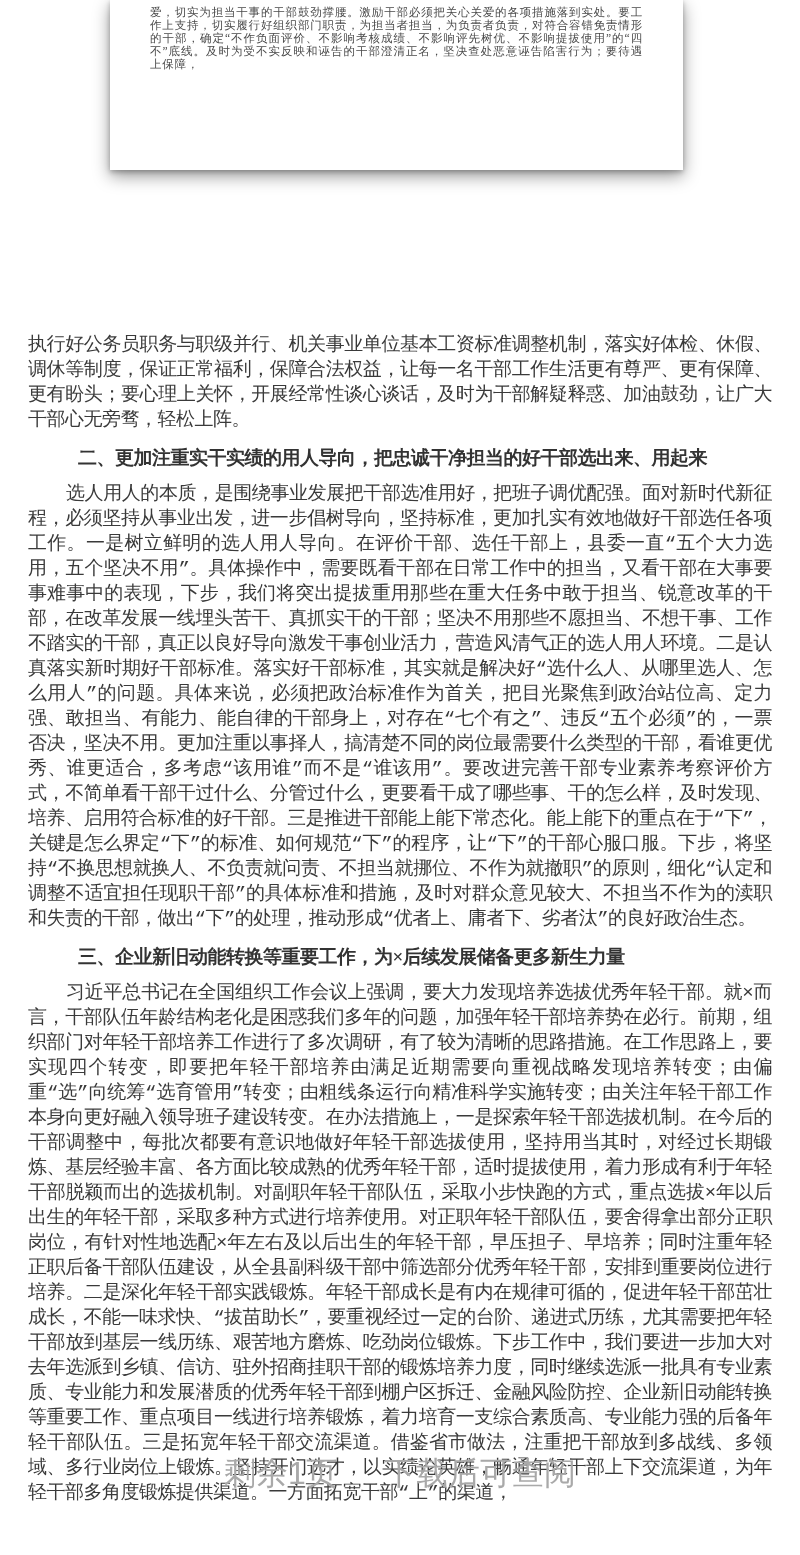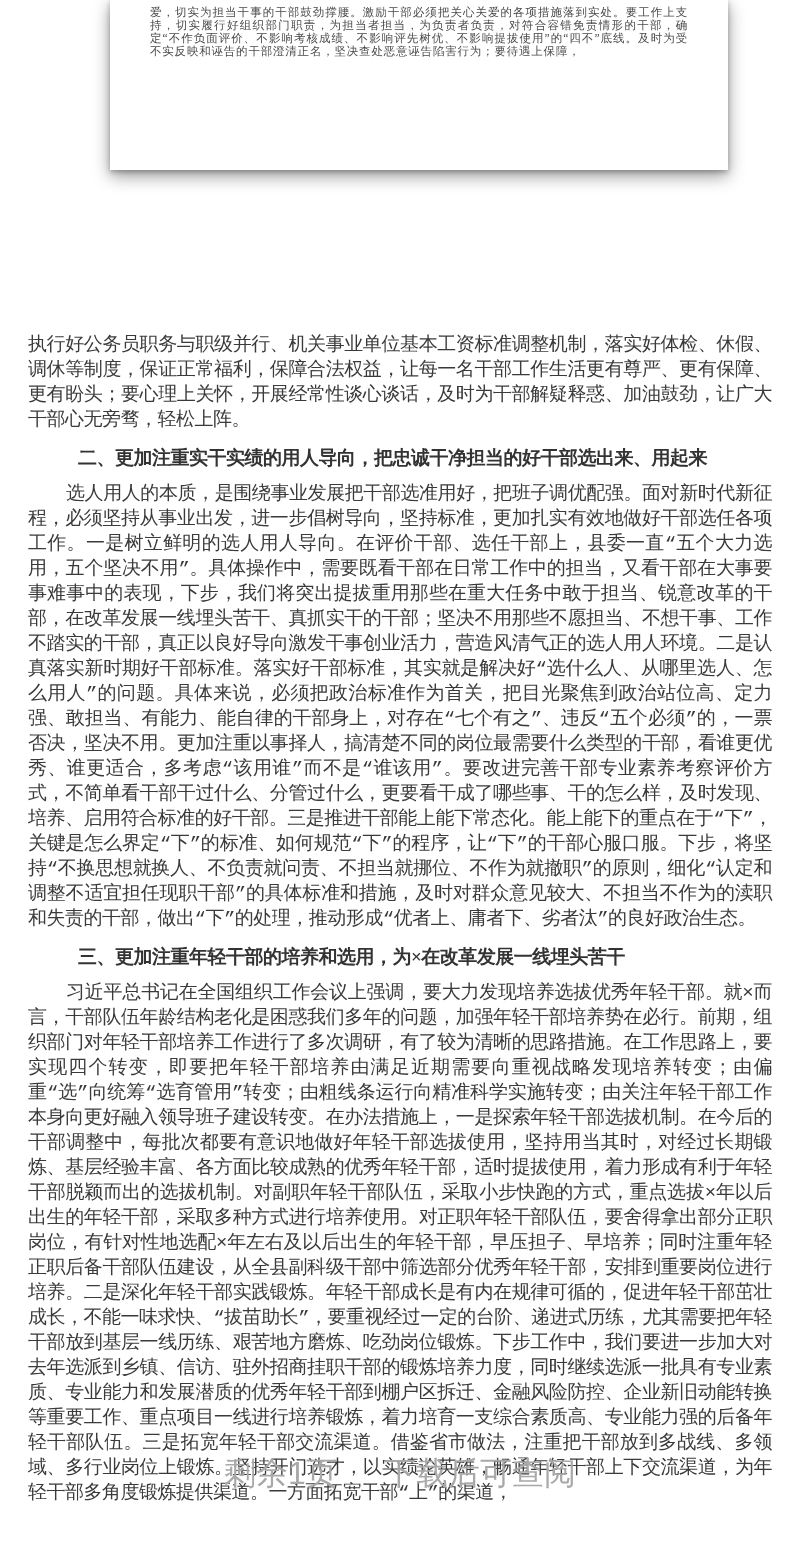--- a/index.html
+++ b/index.html
@@ -13,21 +13,21 @@
     position: relative;
     overflow: hidden;
     font-family: "Liberation Serif", "DejaVu Serif", serif;
   }
 
   
   .preview-card {
     position: absolute;
     top: 0;
     left: 110px;
-    width: 618px;
+    width: 573px;
     height: 170px;
     box-sizing: border-box;
     background: #ffffff;
     padding: 6px 40px 0 40px;
     box-shadow: 0 6px 16px rgba(0,0,0,0.40), 0 2px 5px rgba(0,0,0,0.25);
   }
   .preview-card .preview-text {
     font-size: 11.5px;
     line-height: 13px;
     letter-spacing: 0.8px;
@@ -82,19 +82,19 @@
 <body>
 
 <div class="preview-card">
   <div class="preview-text">爱，切实为担当干事的干部鼓劲撑腰。激励干部必须把关心关爱的各项措施落到实处。要工作上支持，切实履行好组织部门职责，为担当者担当，为负责者负责，对符合容错免责情形的干部，确定“不作负面评价、不影响考核成绩、不影响评先树优、不影响提拔使用”的“四不”底线。及时为受不实反映和诬告的干部澄清正名，坚决查处恶意诬告陷害行为；要待遇上保障，</div>
 </div>
 
 <div class="doc-content">
   <p class="para no-indent">执行好公务员职务与职级并行、机关事业单位基本工资标准调整机制，落实好体检、休假、调休等制度，保证正常福利，保障合法权益，让每一名干部工作生活更有尊严、更有保障、更有盼头；要心理上关怀，开展经常性谈心谈话，及时为干部解疑释惑、加油鼓劲，让广大干部心无旁骛，轻松上阵。</p>
   <p class="heading">二、更加注重实干实绩的用人导向，把忠诚干净担当的好干部选出来、用起来</p>
   <p class="para">选人用人的本质，是围绕事业发展把干部选准用好，把班子调优配强。面对新时代新征程，必须坚持从事业出发，进一步倡树导向，坚持标准，更加扎实有效地做好干部选任各项工作。一是树立鲜明的选人用人导向。在评价干部、选任干部上，县委一直“五个大力选用，五个坚决不用”。具体操作中，需要既看干部在日常工作中的担当，又看干部在大事要事难事中的表现，下步，我们将突出提拔重用那些在重大任务中敢于担当、锐意改革的干部，在改革发展一线埋头苦干、真抓实干的干部；坚决不用那些不愿担当、不想干事、工作不踏实的干部，真正以良好导向激发干事创业活力，营造风清气正的选人用人环境。二是认真落实新时期好干部标准。落实好干部标准，其实就是解决好“选什么人、从哪里选人、怎么用人”的问题。具体来说，必须把政治标准作为首关，把目光聚焦到政治站位高、定力强、敢担当、有能力、能自律的干部身上，对存在“七个有之”、违反“五个必须”的，一票否决，坚决不用。更加注重以事择人，搞清楚不同的岗位最需要什么类型的干部，看谁更优秀、谁更适合，多考虑“该用谁”而不是“谁该用”。要改进完善干部专业素养考察评价方式，不简单看干部干过什么、分管过什么，更要看干成了哪些事、干的怎么样，及时发现、培养、启用符合标准的好干部。三是推进干部能上能下常态化。能上能下的重点在于“下”，关键是怎么界定“下”的标准、如何规范“下”的程序，让“下”的干部心服口服。下步，将坚持“不换思想就换人、不负责就问责、不担当就挪位、不作为就撤职”的原则，细化“认定和调整不适宜担任现职干部”的具体标准和措施，及时对群众意见较大、不担当不作为的渎职和失责的干部，做出“下”的处理，推动形成“优者上、庸者下、劣者汰”的良好政治生态。</p>
-  <p class="heading">三、更加注重年轻干部的培养和选用，为×在改革发展一线埋头苦干</p>
+  <p class="heading">三、企业新旧动能转换等重要工作，为×后续发展储备更多新生力量</p>
   <p class="para">习近平总书记在全国组织工作会议上强调，要大力发现培养选拔优秀年轻干部。就×而言，干部队伍年龄结构老化是困惑我们多年的问题，加强年轻干部培养势在必行。前期，组织部门对年轻干部培养工作进行了多次调研，有了较为清晰的思路措施。在工作思路上，要实现四个转变，即要把年轻干部培养由满足近期需要向重视战略发现培养转变；由偏重“选”向统筹“选育管用”转变；由粗线条运行向精准科学实施转变；由关注年轻干部工作本身向更好融入领导班子建设转变。在办法措施上，一是探索年轻干部选拔机制。在今后的干部调整中，每批次都要有意识地做好年轻干部选拔使用，坚持用当其时，对经过长期锻炼、基层经验丰富、各方面比较成熟的优秀年轻干部，适时提拔使用，着力形成有利于年轻干部脱颖而出的选拔机制。对副职年轻干部队伍，采取小步快跑的方式，重点选拔×年以后出生的年轻干部，采取多种方式进行培养使用。对正职年轻干部队伍，要舍得拿出部分正职岗位，有针对性地选配×年左右及以后出生的年轻干部，早压担子、早培养；同时注重年轻正职后备干部队伍建设，从全县副科级干部中筛选部分优秀年轻干部，安排到重要岗位进行培养。二是深化年轻干部实践锻炼。年轻干部成长是有内在规律可循的，促进年轻干部茁壮成长，不能一味求快、“拔苗助长”，要重视经过一定的台阶、递进式历练，尤其需要把年轻干部放到基层一线历练、艰苦地方磨炼、吃劲岗位锻炼。下步工作中，我们要进一步加大对去年选派到乡镇、信访、驻外招商挂职干部的锻炼培养力度，同时继续选派一批具有专业素质、专业能力和发展潜质的优秀年轻干部到棚户区拆迁、金融风险防控、企业新旧动能转换等重要工作、重点项目一线进行培养锻炼，着力培育一支综合素质高、专业能力强的后备年轻干部队伍。三是拓宽年轻干部交流渠道。借鉴省市做法，注重把干部放到多战线、多领域、多行业岗位上锻炼。坚持开门选才，以实绩论英雄，畅通年轻干部上下交流渠道，为年轻干部多角度锻炼提供渠道。一方面拓宽干部“上”的渠道，</p>
 </div>
 
 <div class="footer-notice">
   <span>剩余1页</span><span class="hint">下载后可查阅</span>
 </div>
 
 </body></html>

